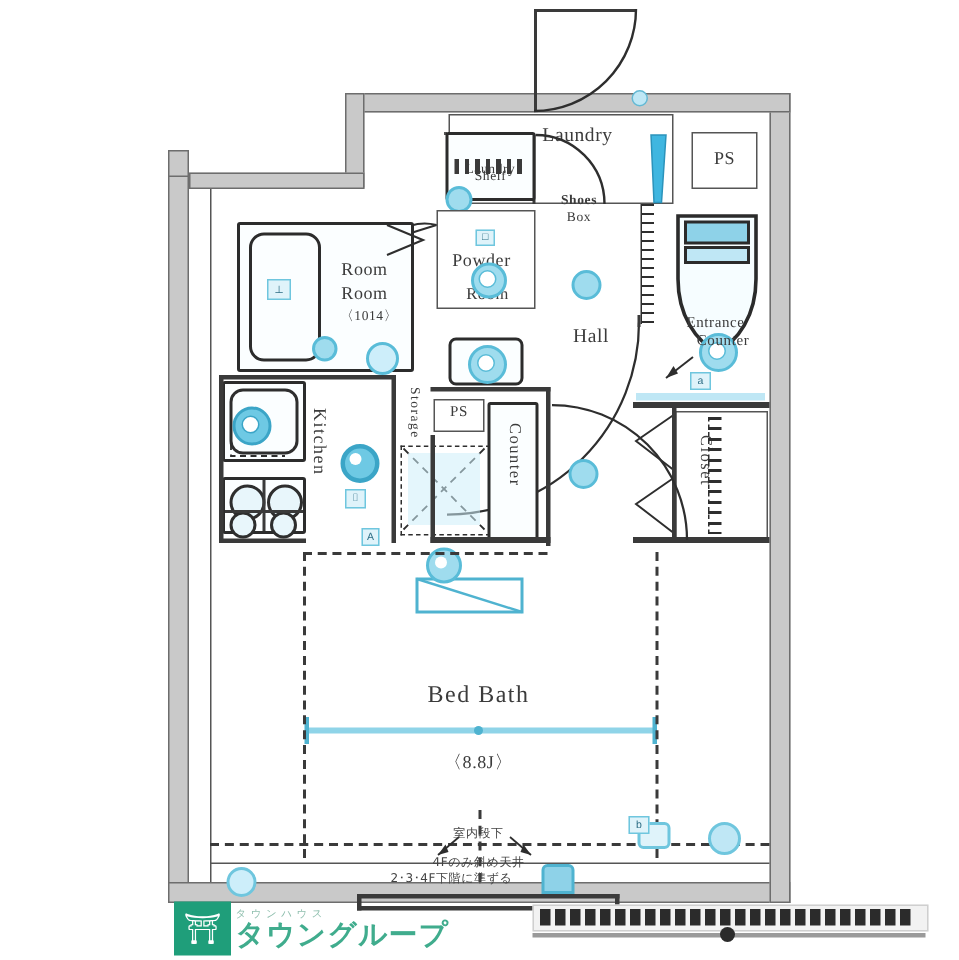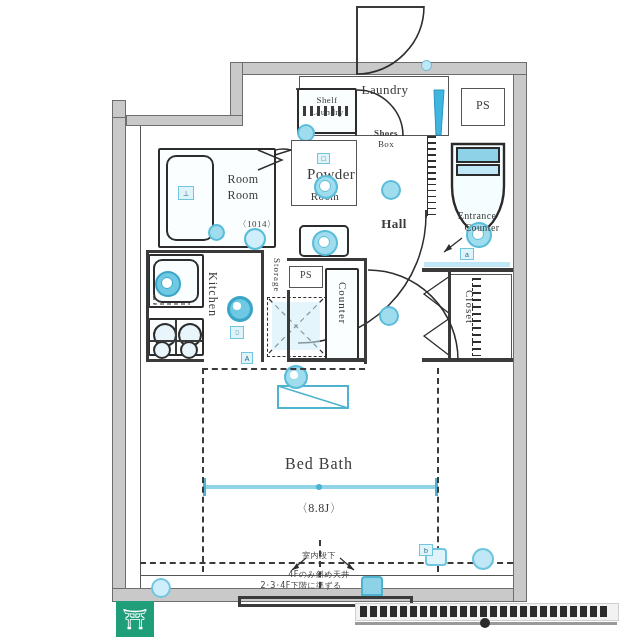--- a/index.html
+++ b/index.html
@@ -91,48 +91,48 @@
   <div class="lbl c" style="left:386px;top:128px;font-size:9px;font-weight:bold;">Shoes</div>
   <div class="lbl c" style="left:386px;top:139px;font-size:9px;">Box</div>
   <div style="position:absolute;left:427px;top:136px;width:8px;height:80px;border-left:1.6px solid #2e2e2e;
               background:repeating-linear-gradient(to bottom,#2e2e2e 0 1.5px,transparent 1.5px 6px);"></div>
 
   <div class="room" style="left:461px;top:88px;width:44px;height:38px;"></div>
   <div class="lbl c" style="left:483px;top:98px;font-size:12px;">PS</div>
 
   <div class="room" style="left:296px;top:88px;width:0px;height:0px;"></div>
   <div class="fix" style="left:297px;top:88px;width:60px;height:46px;border-width:2px;"></div>
-  <div class="lbl c" style="left:327px;top:95px;font-size:9px;">Shelf</div>
+  <div class="lbl c" style="left:327px;top:112px;font-size:9px;">Shelf</div>
   <div class="lbl c" style="left:327px;top:107px;font-size:9px;">Laundry</div>
   <div style="position:absolute;left:303px;top:106px;width:48px;height:10px;
               background:repeating-linear-gradient(to right,#3a3a3a 0 3px,transparent 3px 7px);"></div>
   <div class="circle" style="left:297px;top:124px;width:14px;height:14px;background:#9fdcee;border:2px solid #59bcd8;"></div>
 
   <div class="room" style="left:291px;top:140px;width:66px;height:66px;border-width:1px;"></div>
-  <div class="lbl c" style="left:331px;top:166px;font-size:15px;">Powder</div>
+  <div class="lbl c" style="left:321px;top:166px;font-size:12px;">Powder</div>
   <div class="lbl c" style="left:325px;top:190px;font-size:11px;">Room</div>
   <div class="tag" style="left:317px;top:153px;width:13px;height:11px;">□</div>
   <div class="circle" style="left:314px;top:175px;width:20px;height:20px;background:#9fdcee;border:2px solid #59bcd8;"></div>
   <div class="circle" style="left:319px;top:180px;width:10px;height:10px;background:#ffffff;border:1px solid #59bcd8;"></div>
 
   <svg width="34" height="34" style="left:259px;top:150px;">
     <path d="M 32 0 A 32 32 0 0 0 0 10" fill="none" stroke="#2e2e2e" stroke-width="1.4"></path>
     <line x1="0" y1="10" x2="32" y2="0" stroke="#2e2e2e" stroke-width="1.4"></line>
   </svg>
 
   <div class="fix" style="left:299px;top:225px;width:50px;height:32px;border-width:2px;border-radius:5px;"></div>
   <div class="circle" style="left:312px;top:230px;width:22px;height:22px;background:#9fdcee;border:2px solid #59bcd8;"></div>
   <div class="circle" style="left:318px;top:236px;width:10px;height:10px;background:#ffffff;border:1px solid #59bcd8;"></div>
 
   <div class="fix" style="left:158px;top:148px;width:118px;height:100px;border-width:2px;"></div>
   <div class="fix" style="left:166px;top:155px;width:48px;height:86px;border-width:2.5px;border-radius:10px;"></div>
   <div class="tag" style="left:178px;top:186px;width:16px;height:14px;line-height:13px;">⊥</div>
   <div class="lbl c" style="left:243px;top:172px;font-size:12px;">Room</div>
   <div class="lbl c" style="left:243px;top:188px;font-size:12px;">Room</div>
-  <div class="lbl c" style="left:257px;top:204px;font-size:9px;margin-top:14px;">〈1014〉</div>
+  <div class="lbl c" style="left:246px;top:204px;font-size:9px;">〈1014〉</div>
   <div class="circle" style="left:208px;top:224px;width:13px;height:13px;background:#9fdcee;border:2px solid #59bcd8;"></div>
   <div class="circle" style="left:244px;top:228px;width:18px;height:18px;background:#cdeefa;border:2px solid #59bcd8;"></div>
 
   <svg width="34" height="34" style="left:258px;top:150px;">
     <path d="M 0 0 L 24 10 L 0 20" fill="none" stroke="#2e2e2e" stroke-width="1.4"></path>
   </svg>
 
   <div>
     <svg width="66" height="112" style="left:446px;top:138px;">
       <path d="M 6 6 L 58 6 L 58 48 C 58 72 46 90 32 96 C 18 90 6 72 6 48 Z" fill="#f6fdff" stroke="#2b2b2b" stroke-width="2.4"></path>
@@ -143,21 +143,21 @@
     <div class="circle" style="left:472px;top:228px;width:10px;height:10px;background:#ffffff;border:1px solid #59bcd8;"></div>
   </div>
   <div class="lbl c" style="left:477px;top:210px;font-size:10px;">Entrance</div>
   <div class="lbl c" style="left:482px;top:222px;font-size:10px;">Counter</div>
   <svg width="26" height="18" style="left:444px;top:236px;">
     <path d="M 0 16 L 18 2" stroke="#2e2e2e" stroke-width="1.3" fill="none"></path>
     <path d="M 0 16 L 8 13 L 5 8 Z" fill="#2e2e2e"></path>
   </svg>
   <div class="tag" style="left:460px;top:248px;width:14px;height:12px;line-height:11px;">a</div>
 
-  <div class="lbl c" style="left:394px;top:216px;font-size:13px;font-weight:bold;">Hall</div>
+  <div class="lbl c" style="left:394px;top:216px;font-size:13px;">Hall</div>
   <div class="circle" style="left:381px;top:180px;width:16px;height:16px;background:#9fdcee;border:2px solid #59bcd8;"></div>
 
   <svg width="130" height="130" style="left:298px;top:215px;">
     <path d="M 128 0 A 128 128 0 0 1 0 128" fill="none" stroke="#2e2e2e" stroke-width="1.5"></path>
   </svg>
   <div class="wall" style="left:425px;top:210px;width:2px;height:8px;"></div>
 
   <div class="room" style="left:450px;top:274px;width:62px;height:86px;"></div>
   <div class="vlbl" style="left:464px;top:290px;font-size:11px;">Closet</div>
   <div style="position:absolute;left:472px;top:278px;width:8px;height:78px;border-left:1.5px dashed #2e2e2e;
@@ -263,20 +263,24 @@
     <div class="wall" style="left:410px;top:596px;width:3px;height:11px;"></div>
   </div>
   <div class="circle" style="left:151px;top:578px;width:16px;height:16px;background:#cdeefa;border:2px solid #6fc6de;"></div>
   <div class="circle" style="left:425px;top:548px;width:18px;height:14px;background:#dff3fa;border:2px solid #6fc6de;border-radius:4px;"></div>
   <div class="circle" style="left:472px;top:548px;width:18px;height:18px;background:#bfe7f5;border:2px solid #6fc6de;"></div>
   <div class="circle" style="left:361px;top:576px;width:18px;height:16px;background:#8ed2e8;border:2px solid #4fb3d0;border-radius:4px 4px 0 0;"></div>
   <div class="tag" style="left:419px;top:544px;width:14px;height:12px;line-height:11px;">b</div>
 
   <div id="wm">
     <div class="mark">⛩</div>
+    <div class="txt">
+      <div class="kana">タウンハウス</div>
+      <div class="name">タウングループ</div>
+    </div>
   </div>
   <div id="wmbar">
     <div class="seg" style="left:4px;"></div>
       <div class="seg" style="left:14px;"></div>
     <div class="seg" style="left:24px;"></div>
       <div class="seg" style="left:34px;"></div>
     <div class="seg" style="left:44px;"></div>
       <div class="seg" style="left:54px;"></div>
     <div class="seg" style="left:64px;"></div>
       <div class="seg" style="left:74px;"></div>

